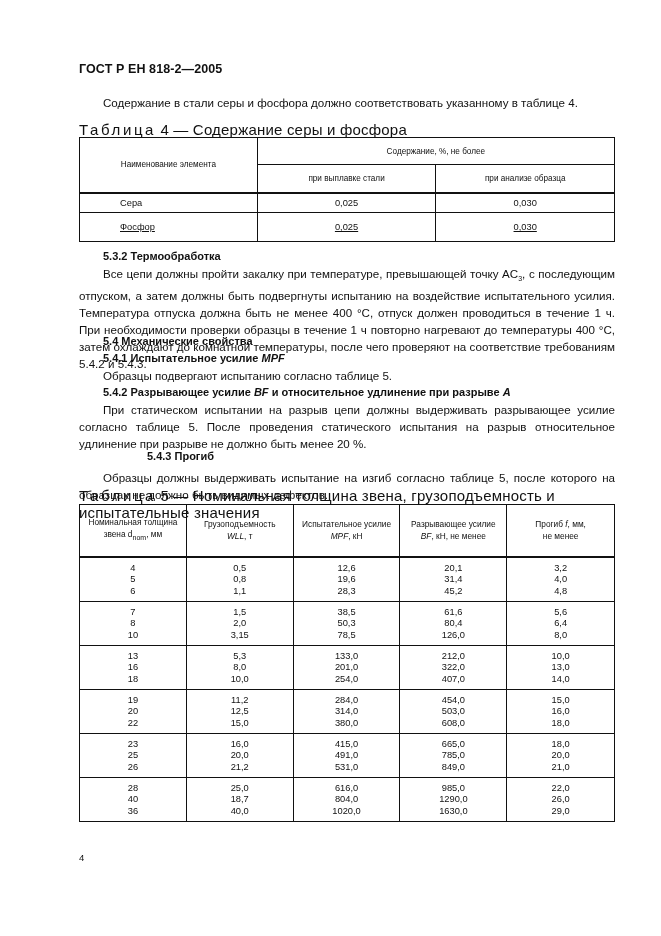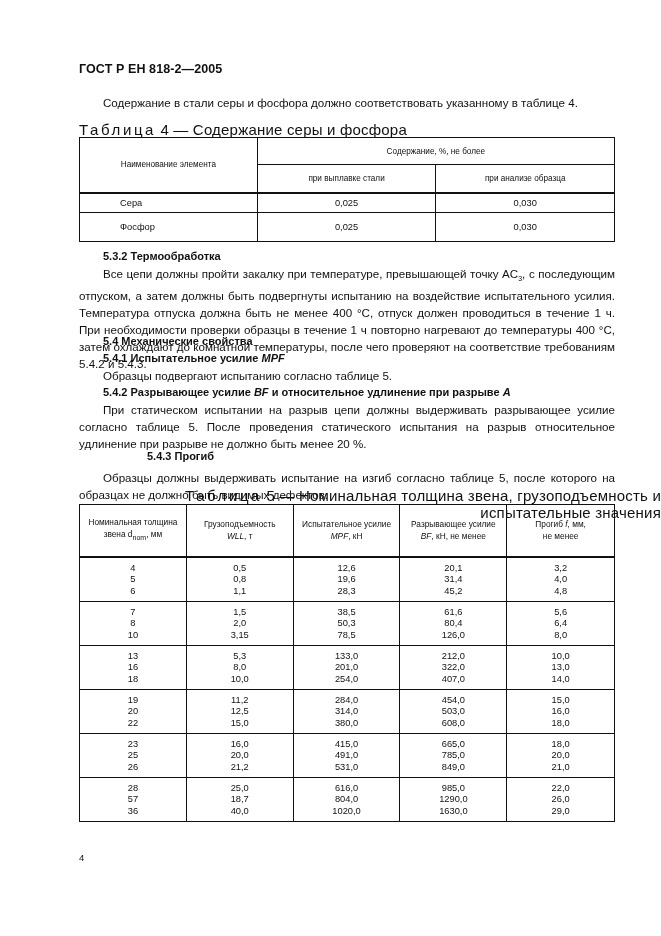--- a/index.html
+++ b/index.html
@@ -1,18 +1,18 @@
 <!DOCTYPE html>
 <html><head>
 <meta charset="utf-8">
 <style>
   html, body { margin:0; padding:0; background:#ffffff; }
   body { width:661px; height:936px; position:relative; overflow:hidden;
          font-family:"Liberation Sans", sans-serif; color:#111; }
-  .abs { position:absolute;text-align:right; }
+  .abs { position:absolute; }
   .hdr { left:79px; top:62px; font-weight:bold; font-size:12.5px; letter-spacing:0.1px; }
   .para { left:79px; width:536px; font-size:11.6px; line-height:17px; text-align:justify; }
   .indent { text-indent:24px; }
   .h { left:103px; font-weight:bold; font-size:11px; line-height:17px; }
   .cap { left:79px; font-size:15px; letter-spacing:0.2px; }
   .cap .sp { letter-spacing:2.6px; }
   table { border-collapse:collapse; position:absolute; font-size:9px; }
   td, th { border:1px solid #111; padding:0; text-align:center; font-weight:normal; }
   .t4 td { font-size:9.3px; }
   .t4 th { font-size:8.2px; }
@@ -48,21 +48,21 @@
   </tr>
   <tr style="height:28px;">
     <th>при выплавке стали</th>
     <th>при анализе образца</th>
   </tr>
   <tr class="heavy" style="height:20px;">
     <td style="text-align:left; padding-left:40px;">Сера</td>
     <td>0,025</td>
     <td>0,030</td>
   </tr>
-  <tr style="height:29px;">
+  <tr style="height:29px;text-decoration:underline;">
     <td style="text-align:left; padding-left:40px;">Фосфор</td>
     <td>0,025</td>
     <td>0,030</td>
   </tr>
 </tbody>
   </table>
 
 <div class="abs h" style="top:248px;">5.3.2 Термообработка</div>
 <div class="abs para indent" style="top:265px;"><span>Все цепи должны пройти закалку при температуре, превышающей точку AC</span><sub>3</sub><span>, с последующим отпуском, а затем должны быть подвергнуты испытанию на воздействие испытательного усилия. Температура отпуска должна быть не менее 400 °С, отпуск должен проводиться в течение 1 ч. При необходимости проверки образцы в течение 1 ч повторно нагревают до температуры 400 °С, затем охлаждают до комнатной температуры, после чего проверяют на соответствие требованиям 5.4.2 и 5.4.3.</span></div>
 
@@ -228,21 +228,21 @@
         </td>
         <td class="grp">
           <div>18,0</div>
           <div>20,0</div>
           <div>21,0</div>
         </td>
       </tr>
       <tr>
         <td class="grp">
           <div>28</div>
-          <div>57</div>
+          <div>40</div>
           <div>36</div>
         </td>
         <td class="grp">
           <div>25,0</div>
           <div>18,7</div>
           <div>40,0</div>
         </td>
         <td class="grp">
           <div>616,0</div>
           <div>804,0</div>

